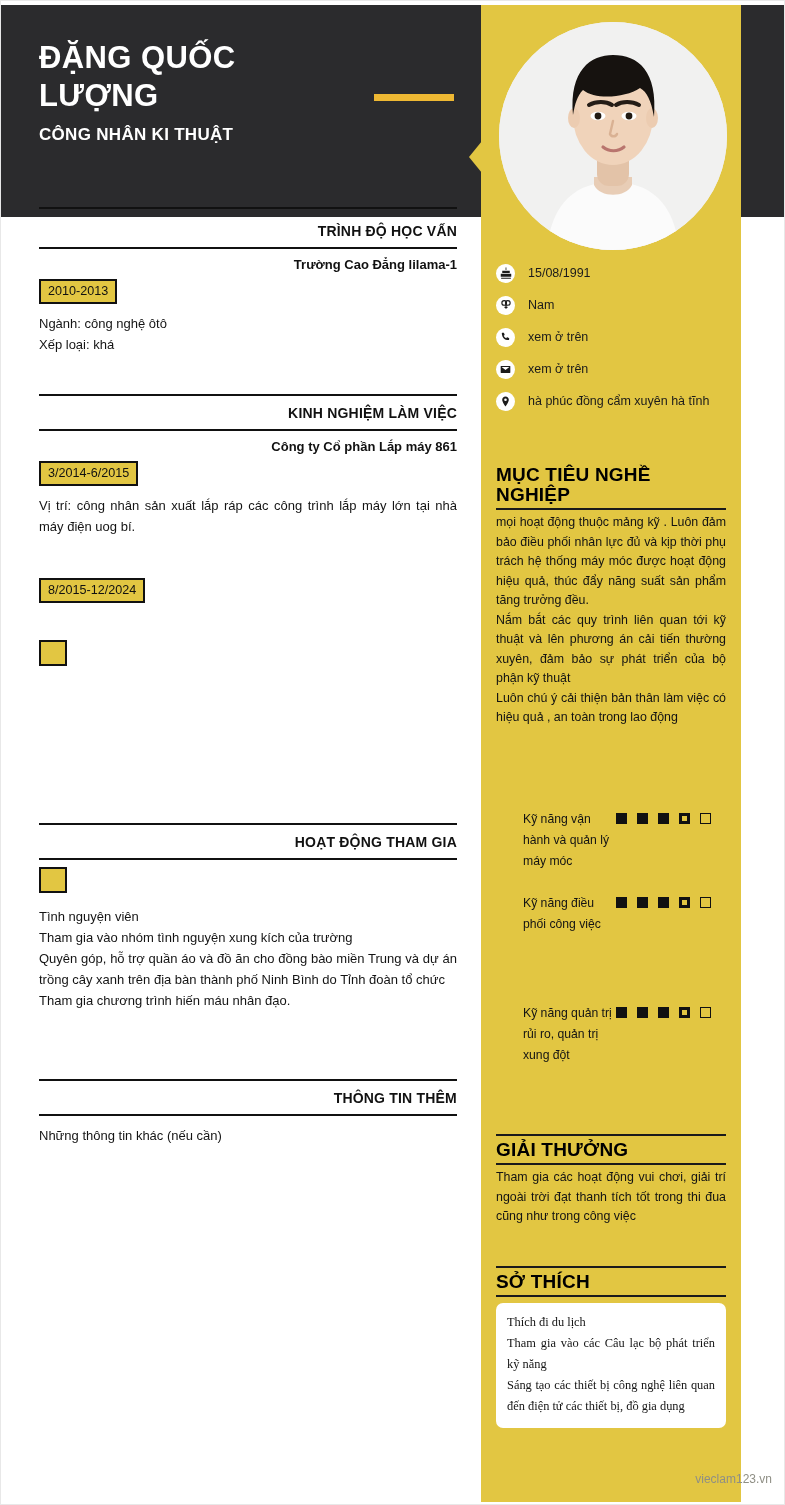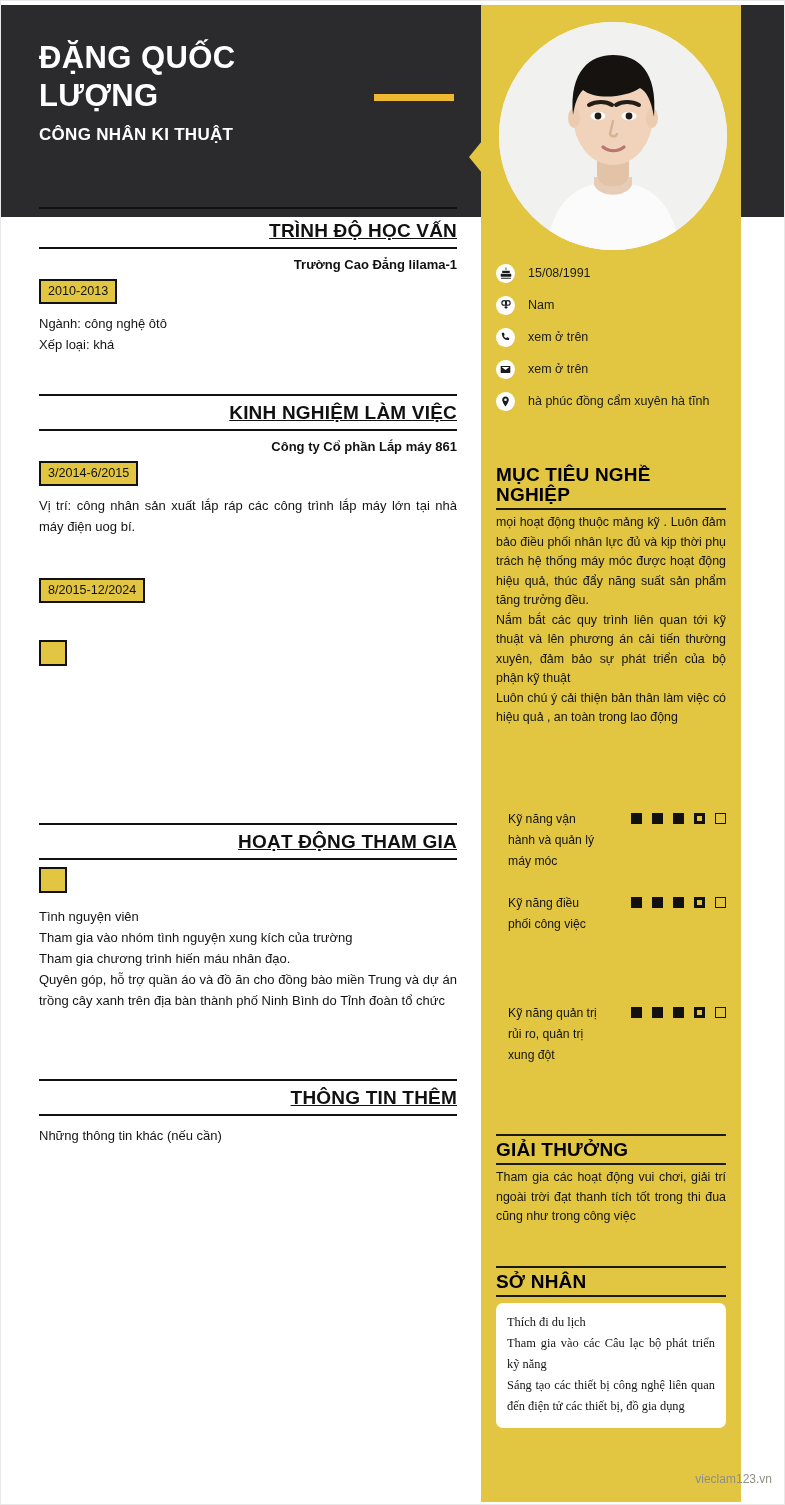--- a/index.html
+++ b/index.html
@@ -149,21 +149,21 @@
     color: #131313;
     text-align: justify;
     margin-top: 3px;
   }
   .sb-body p { margin: 0; }
 
   
   .skill-row {
     display: flex;
     align-items: flex-start;
-    justify-content: space-between;
+    justify-content: center;
   }
   .skill-name {
     font-size: 12.2px;
     line-height: 21px;
     color: #131313;
     width: 105px;
     padding-left: 12px;
     box-sizing: border-box;
   }
   .dots { display: flex; gap: 10px; padding-top: 4px; }
@@ -188,29 +188,28 @@
     right: 12px;
     bottom: 18px;
     font-size: 12px;
     color: #8f8f85;
   }
 
   
   .main { position: absolute; left: 38px; width: 418px; }
   .sec-head {
     text-align: right;
-    font-size: 19px;
+    font-size: 14px;
     font-weight: bold;
     color: #111111;
     letter-spacing: 0.2px;
     padding-bottom: 4px;
     border-bottom: 2px solid #111111;
     margin: 0;
     line-height: 24px;
-    text-decoration: underline;
   }
   .sec-head.topline { border-top: 2px solid #111111; padding-top: 5px; }
   .org {
     text-align: right;
     font-size: 13px;
     font-weight: bold;
     color: #111111;
     margin-top: 8px;
   }
   .badge {
@@ -383,21 +382,21 @@
       </div>
     </div>
   </div>
 
   <div class="sb-section" style="top:1133px;">
     <div class="sb-head">GIẢI THƯỞNG</div>
     <div class="sb-body">Tham gia các hoạt động vui chơi, giải trí ngoài trời đạt thanh tích tốt trong thi đua cũng như trong công việc</div>
   </div>
 
   <div class="sb-section" style="top:1265px;">
-    <div class="sb-head">SỞ NHÂN</div>
+    <div class="sb-head">SỞ THÍCH</div>
     <div class="hobby-box">
       <div>Thích đi du lịch</div>
       <div>Tham gia vào các Câu lạc bộ phát triển kỹ năng</div>
       <div>Sáng tạo các thiết bị công nghệ liên quan đến điện tử các thiết bị, đồ gia dụng</div>
     </div>
   </div>
 
   <div class="watermark">vieclam123.vn</div>
 
   <div class="main" style="top:218px;">
@@ -428,22 +427,22 @@
       <div class="body-text"></div>
     </div>
   </div>
 
   <div class="main" style="top:822px;">
     <div class="sec-head topline">HOẠT ĐỘNG THAM GIA</div>
     <div class="badge blank"></div>
     <div class="body-text">
       <p>Tình nguyện viên</p>
       <p>Tham gia vào nhóm tình nguyện xung kích của trường</p>
+      <p>Quyên góp, hỗ trợ quần áo và đồ ăn cho đồng bào miền Trung và dự án trồng cây xanh trên địa bàn thành phố Ninh Bình do Tỉnh đoàn tổ chức</p>
       <p>Tham gia chương trình hiến máu nhân đạo.</p>
-      <p>Quyên góp, hỗ trợ quần áo và đồ ăn cho đồng bào miền Trung và dự án trồng cây xanh trên địa bàn thành phố Ninh Bình do Tỉnh đoàn tổ chức</p>
     </div>
   </div>
 
   <div class="main" style="top:1078px;">
     <div class="sec-head topline">THÔNG TIN THÊM</div>
     <div class="body-text">Những thông tin khác (nếu cần)</div>
   </div>
 
 </div>
 

